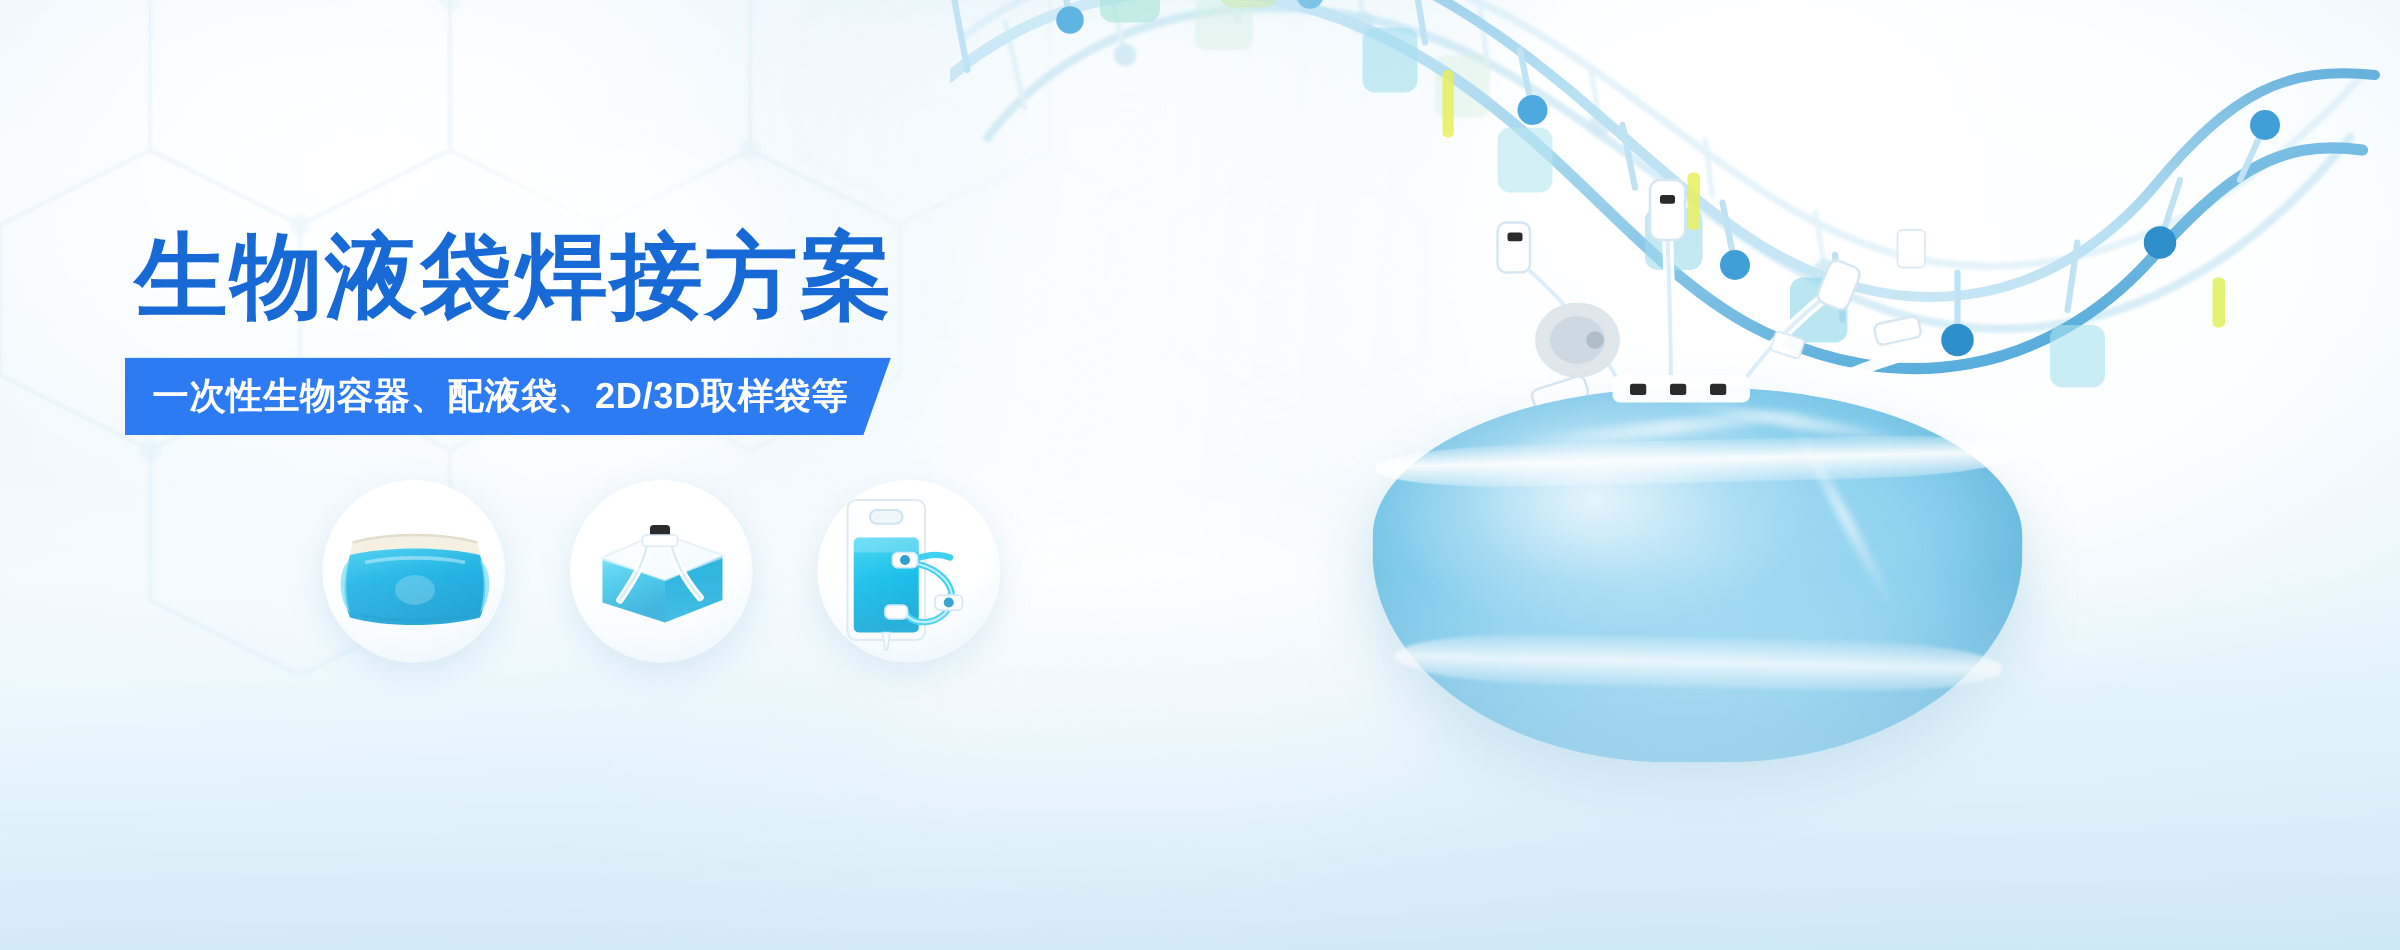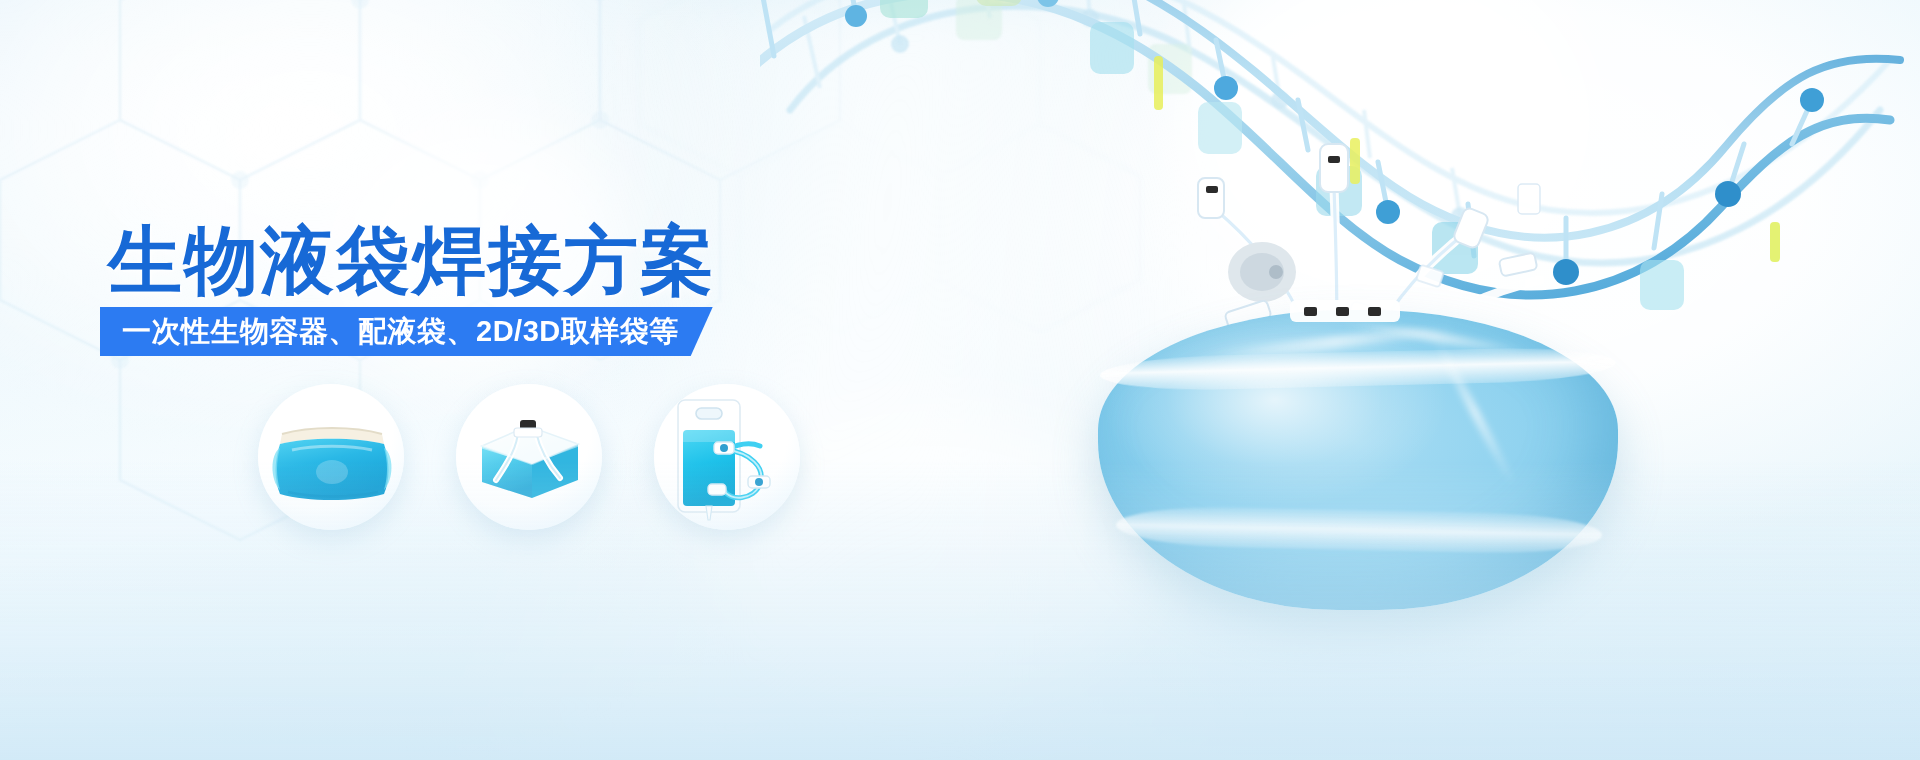--- a/index.html
+++ b/index.html
@@ -140,22 +140,22 @@
     white-space: nowrap;
     text-shadow:
       2px 2px 0 rgba(255,255,255,0.55),
       0 3px 10px rgba(255,255,255,0.7);
   }
 
   
   .ribbon {
     position: absolute;
     left: 100px;
-    top: 267px;
-    height: 49px;
+    top: 286px;
+    height: 62px;
     padding: 0 34px 0 22px;
     display: flex;
     align-items: center;
     background: #2c7bf2;
     color: #ffffff;
     font-size: 29px;
     font-weight: 700;
     letter-spacing: 0.5px;
     white-space: nowrap;
     clip-path: polygon(0 0, 100% 0, calc(100% - 22px) 100%, 0 100%);
@@ -178,21 +178,21 @@
     background: radial-gradient(circle at 38% 30%, #ffffff 0%, #ffffff 58%, #f4fbff 82%, #e9f6fd 100%);
     box-shadow: 0 10px 26px rgba(120,175,205,0.22);
     overflow: hidden;
     display: flex;
     align-items: center;
     justify-content: center;
   }
   .product-circle svg { display: block; }
 
   
-  .nosel { user-select: none; margin-top: 40px; }
+  .nosel { user-select: none; }
 </style>
 </head>
 <body>
 
 <div id="banner-stage">
 
   <div class="bg-base"></div>
 
   <div class="bg-topleft-haze"></div>
 

